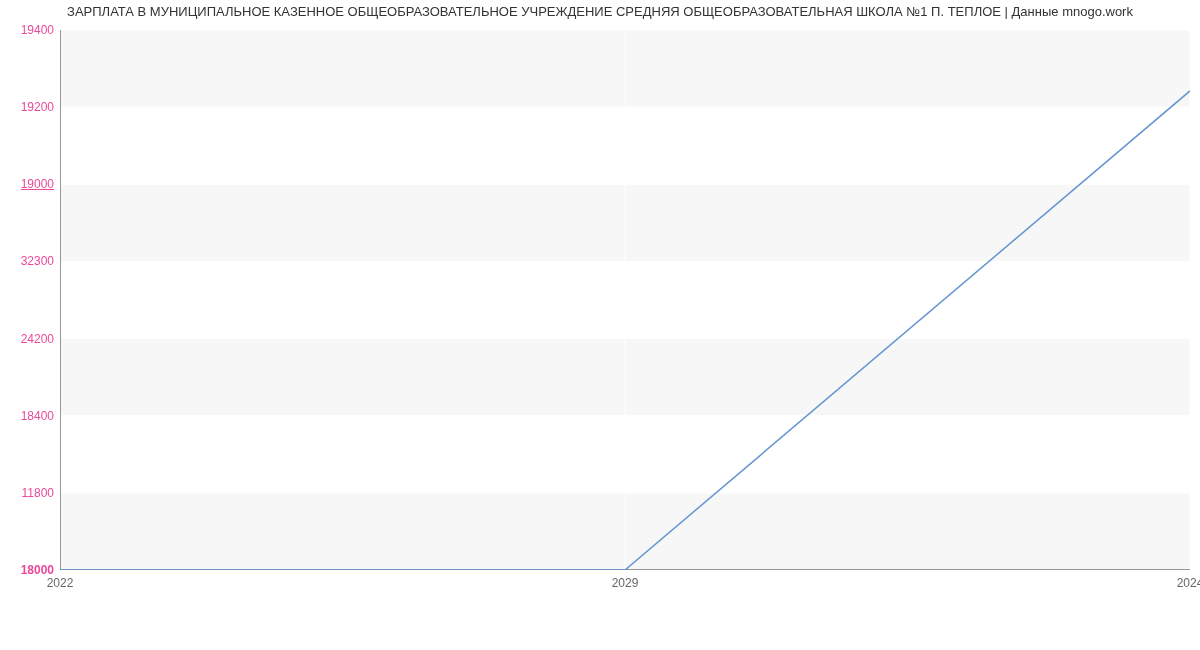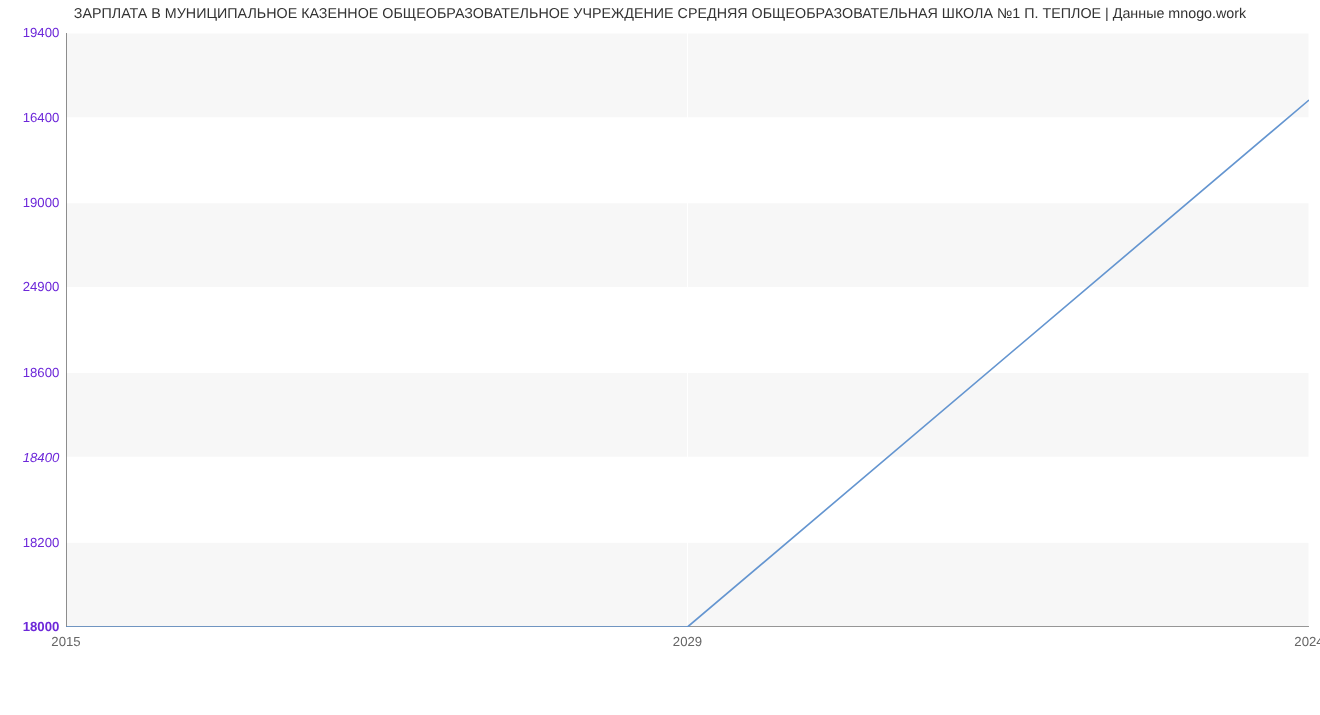--- a/index.html
+++ b/index.html
@@ -36,21 +36,21 @@
   .plot svg {
     display: block;
     width: 100%;
     height: 100%;
   }
   .y-tick-label {
     position: absolute;
     right: 1146px;
     transform: translateY(-50%);
     font-size: 12px;
-    color: #6d28d9;
+    color: #ec4899;
     text-align: right;
     width: 50px;
   }
   .x-tick-label {
     position: absolute;
     top: 576px;
     transform: translateX(-50%);
     font-size: 12px;
     color: #666666;
   }
@@ -109,28 +109,28 @@
         </g>
 
       <g id="series">
           <path d="M0 540 L565 540 L1130 60.94285714285718 " fill="none" stroke="#6495d0" stroke-width="1.5" stroke-linejoin="round"></path>
         </g>
     </svg>
   </div>
 
   <div id="y-labels">
       <div class="y-tick-label" style="top: 570px; font-weight: bold;">18000</div>
-      <div class="y-tick-label" style="top: 492.857px;">18200</div>
-      <div class="y-tick-label" style="top: 415.714px; font-style: italic;">18400</div>
-      <div class="y-tick-label" style="top: 338.571px;">18600</div>
-      <div class="y-tick-label" style="top: 261.429px;">24900</div>
-      <div class="y-tick-label" style="top: 184.286px;">19000</div>
-      <div class="y-tick-label" style="top: 107.143px;">16400</div>
+      <div class="y-tick-label" style="top: 492.857px;">11800</div>
+      <div class="y-tick-label" style="top: 415.714px;">18400</div>
+      <div class="y-tick-label" style="top: 338.571px;">24200</div>
+      <div class="y-tick-label" style="top: 261.429px;">32300</div>
+      <div class="y-tick-label" style="top: 184.286px; text-decoration: underline;">19000</div>
+      <div class="y-tick-label" style="top: 107.143px;">19200</div>
       <div class="y-tick-label" style="top: 30px;">19400</div>
     </div>
 
   <div id="x-labels">
-      <div class="x-tick-label" style="left: 60px;">2015</div>
+      <div class="x-tick-label" style="left: 60px;">2022</div>
       <div class="x-tick-label" style="left: 625px;">2029</div>
       <div class="x-tick-label" style="left: 1190px;">2024</div>
     </div>
 
 </div>
 
 </body></html>

